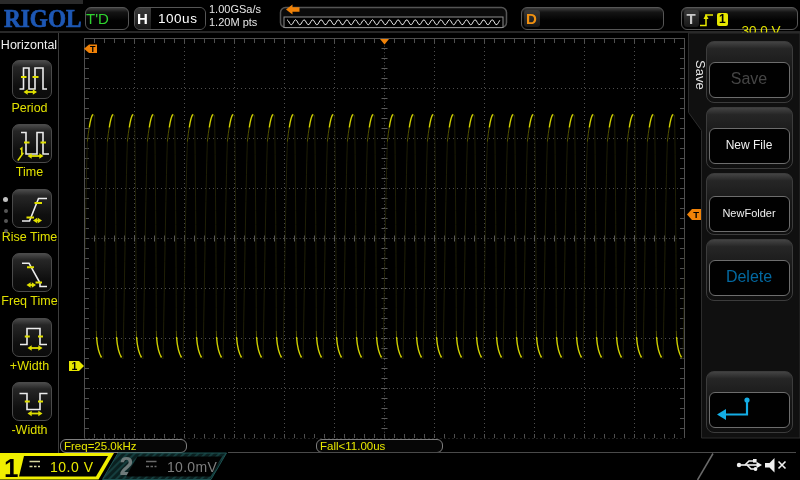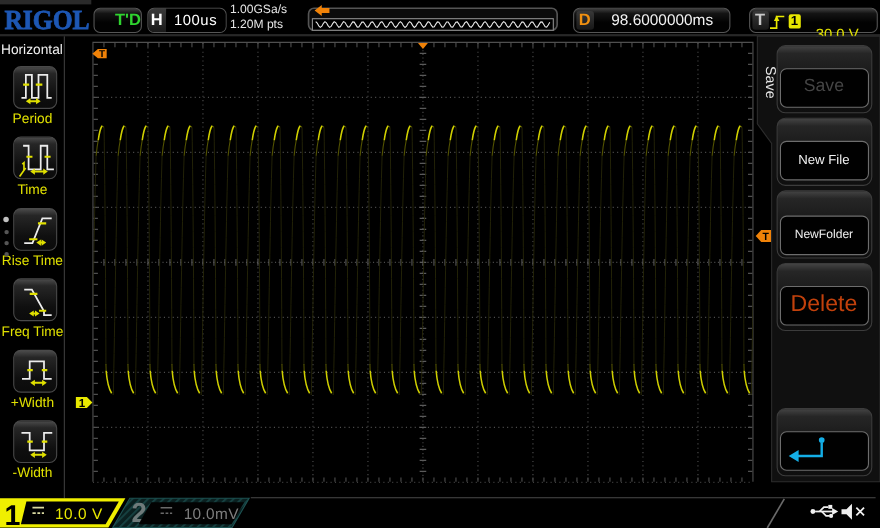--- a/index.html
+++ b/index.html
@@ -45,39 +45,38 @@
 <path d="M701,209 H692 L687,214.5 L692,220 H701 Z" fill="#f08208"></path>
 <text x="693.2" y="218.2" font-size="9.5" font-weight="bold" fill="#000">T</text>
 <path d="M69,361 H79 L84,366 L79,371 H69 Z" fill="#e8e800"></path>
 <text x="71.5" y="370" font-size="10.5" font-weight="bold" fill="#000">1</text>
 </svg>
 
 <div class="abs" style="left:4px;top:5px;font-family:'Liberation Serif',serif;font-weight:bold;
 font-size:25px;color:#1d57b4;-webkit-text-stroke:0.7px #1d57b4;transform:scaleX(0.93);transform-origin:left">RIGOL</div>
 <div class="abs" style="left:0;top:31px;width:800px;height:2px;background:#282828"></div>
 <div class="abs" style="left:0;top:0;width:83px;height:3.5px;background:#2a2a2a"></div>
-<div class="tbox" style="left:85px;width:44px;text-align:right;line-height:21px;color:#2fd32f;
-font-weight:bold;font-size:15px">T'D</div>
+<div class="tbox" style="left:85px;width:44px;text-align:left;line-height:21px;color:#2fd32f;
+font-weight:normal;font-size:15px">T'D</div>
 <div class="tbox" style="left:133.5px;width:72.5px;display:flex">
   <div style="width:16px;color:#fff;font-weight:bold;font-size:15px;line-height:21px;text-align:center;
   background:linear-gradient(#3a3a3a,#1a1a1a);border-radius:5px 0 0 5px">H</div>
   <div style="flex:1;background:#000;color:#fff;font-size:13.5px;letter-spacing:0.5px;line-height:21px;
   text-align:center;border-radius:0 5px 5px 0">100us</div>
 </div>
 <div class="abs" style="left:209px;top:3px;font-size:11px;line-height:12.7px;color:#e6e6e6">1.00GSa/s<br>1.20M pts</div>
 <svg class="abs" style="left:278px;top:0" width="232" height="30" viewBox="0 0 232 30">
 <rect x="2.5" y="7.5" width="226" height="20" rx="5" fill="#0b0b0b" stroke="#555" stroke-width="1.5"></rect>
 <rect x="6" y="17" width="219" height="10.5" fill="#000" stroke="#8e8e8e" stroke-width="1"></rect>
 <polyline points="9.0,19.7 10.4,21.0 11.8,23.5 13.2,24.9 14.6,23.8 16.0,21.2 17.4,19.7 18.8,20.7 20.2,23.3 21.6,24.9 23.0,24.0 24.4,21.5 25.8,19.8 27.2,20.5 28.6,23.0 30.0,24.8 31.4,24.2 32.8,21.8 34.2,19.8 35.6,20.3 37.0,22.7 38.4,24.7 39.8,24.4 41.2,22.0 42.6,19.9 44.0,20.1 45.4,22.4 46.8,24.6 48.2,24.5 49.6,22.3 51.0,20.1 52.4,20.0 53.8,22.1 55.2,24.4 56.6,24.7 58.0,22.6 59.4,20.2 60.8,19.9 62.2,21.8 63.6,24.3 65.0,24.8 66.4,22.9 67.8,20.4 69.2,19.8 70.6,21.6 72.0,24.1 73.4,24.8 74.8,23.2 76.2,20.6 77.6,19.7 79.0,21.3 80.4,23.8 81.8,24.9 83.2,23.4 84.6,20.9 86.0,19.7 87.4,21.0 88.8,23.6 90.2,24.9 91.6,23.7 93.0,21.1 94.4,19.7 95.8,20.8 97.2,23.3 98.6,24.9 100.0,23.9 101.4,21.4 102.8,19.7 104.2,20.6 105.6,23.1 107.0,24.8 108.4,24.1 109.8,21.7 111.2,19.8 112.6,20.4 114.0,22.8 115.4,24.7 116.8,24.3 118.2,21.9 119.6,19.9 121.0,20.2 122.4,22.5 123.8,24.6 125.2,24.5 126.6,22.2 128.0,20.0 129.4,20.0 130.8,22.2 132.2,24.5 133.6,24.6 135.0,22.5 136.4,20.2 137.8,19.9 139.2,21.9 140.6,24.3 142.0,24.7 143.4,22.8 144.8,20.4 146.2,19.8 147.6,21.7 149.0,24.1 150.4,24.8 151.8,23.1 153.2,20.6 154.6,19.7 156.0,21.4 157.4,23.9 158.8,24.9 160.2,23.3 161.6,20.8 163.0,19.7 164.4,21.1 165.8,23.7 167.2,24.9 168.6,23.6 170.0,21.0 171.4,19.7 172.8,20.9 174.2,23.4 175.6,24.9 177.0,23.8 178.4,21.3 179.8,19.7 181.2,20.6 182.6,23.2 184.0,24.8 185.4,24.1 186.8,21.6 188.2,19.8 189.6,20.4 191.0,22.9 192.4,24.8 193.8,24.3 195.2,21.8 196.6,19.9 198.0,20.2 199.4,22.6 200.8,24.7 202.2,24.4 203.6,22.1 205.0,20.0 206.4,20.1 207.8,22.3 209.2,24.5 210.6,24.6 212.0,22.4 213.4,20.1 214.8,19.9 216.2,22.0 217.6,24.4 219.0,24.7 220.4,22.7 221.8,20.3" fill="none" stroke="#e8e8e8" stroke-width="1"></polyline>
 <path d="M8,9.5 L14.5,4.5 V7.2 H21.5 V11.8 H14.5 V14.5 Z" fill="#f08208"></path>
 </svg>
 <div class="tbox" style="left:521px;width:143px;display:flex">
   <div style="width:16px;margin:1.5px;height:17.5px;color:#f09010;font-weight:bold;font-size:15px;
   line-height:17.5px;text-align:center;background:linear-gradient(#383838,#181818);border-radius:3px">D</div>
-  <div style="flex:1;color:#f2f2f2;font-size:14px;line-height:20.5px;text-align:center">98.6000000ms</div>
 </div>
 <div class="tbox" style="left:680.5px;width:117px">
   <div class="abs" style="left:2px;top:1.5px;width:15px;height:17.5px;color:#c8c8c8;font-weight:bold;
   font-size:15px;line-height:17.5px;text-align:center;background:linear-gradient(#383838,#181818);border-radius:3px">T</div>
   <svg class="abs" style="left:16px;top:2px" width="30" height="18" viewBox="0 0 30 18" fill="none">
     <path d="M2,15.5 H8 V5 H15" stroke="#e8e800" stroke-width="1.5"></path>
     <path d="M8,4 L5.5,9 H10.5 Z" fill="#e8e800"></path>
   </svg>
   <div class="abs" style="left:35px;top:4.5px;width:11.5px;height:13px;background:#e8e800;border-radius:2px;
   color:#000;font-weight:bold;font-size:12px;line-height:13px;text-align:center">1</div>
@@ -145,28 +144,30 @@
 <path d="M688.5,33 H800 V438 H701.5 V130.5 L688.5,112.5 Z" fill="#101010" stroke="#2c2c2c" stroke-width="1"></path>
 <text x="696" y="60" transform="rotate(90 696 60)" font-size="13" fill="#e6e6e6">Save</text>
 </svg>
 <div class="rbtn" style="top:41px"></div>
     <div class="rinner" style="top:62px;color:#454545;font-size:16px">Save</div>
     <div class="rbtn" style="top:107px"></div>
     <div class="rinner" style="top:128px;color:#f2f2f2;font-size:12px">New File</div>
     <div class="rbtn" style="top:173px"></div>
     <div class="rinner" style="top:196px;color:#f0f0f0;font-size:11px">NewFolder</div>
     <div class="rbtn" style="top:239px"></div>
-    <div class="rinner" style="top:260px;color:#c2410c;font-size:21px">Delete</div>
+    <div class="rinner" style="top:260px;color:#0369a1;font-size:16px">Delete</div>
     <div class="rbtn" style="top:371px"></div>
     <div class="rinner" style="top:392px"><svg width="81" height="34" viewBox="0 0 81 34" fill="none">
         <path d="M14,21.5 H37 V9" stroke="#14aee6" stroke-width="2.2"></path>
         <path d="M7,21.5 L16,16 V27 Z" fill="#14aee6"></path>
         <circle cx="37" cy="7" r="2.6" fill="#14aee6"></circle>
       </svg></div>
 
+<div class="mbox" style="left:60px">Freq=25.0kHz</div>
+<div class="mbox" style="left:316px">Fall&lt;11.00us</div>
 
 <svg class="abs" style="left:0;top:450px" width="800" height="30" viewBox="0 450 800 30">
 <defs>
 <pattern id="hh" width="5" height="5" patternUnits="userSpaceOnUse" patternTransform="rotate(45 0 0)">
 <rect width="5" height="5" fill="#0a2020"></rect>
           <rect width="1.8" height="5" fill="#164040"></rect>
 </pattern>
 </defs>
 <path d="M228,452.5 H796" stroke="#4a4a4a" stroke-width="1"></path>
 <path d="M0,453 H114 L98.5,479.5 H0 Z" fill="#f0ef00"></path>

